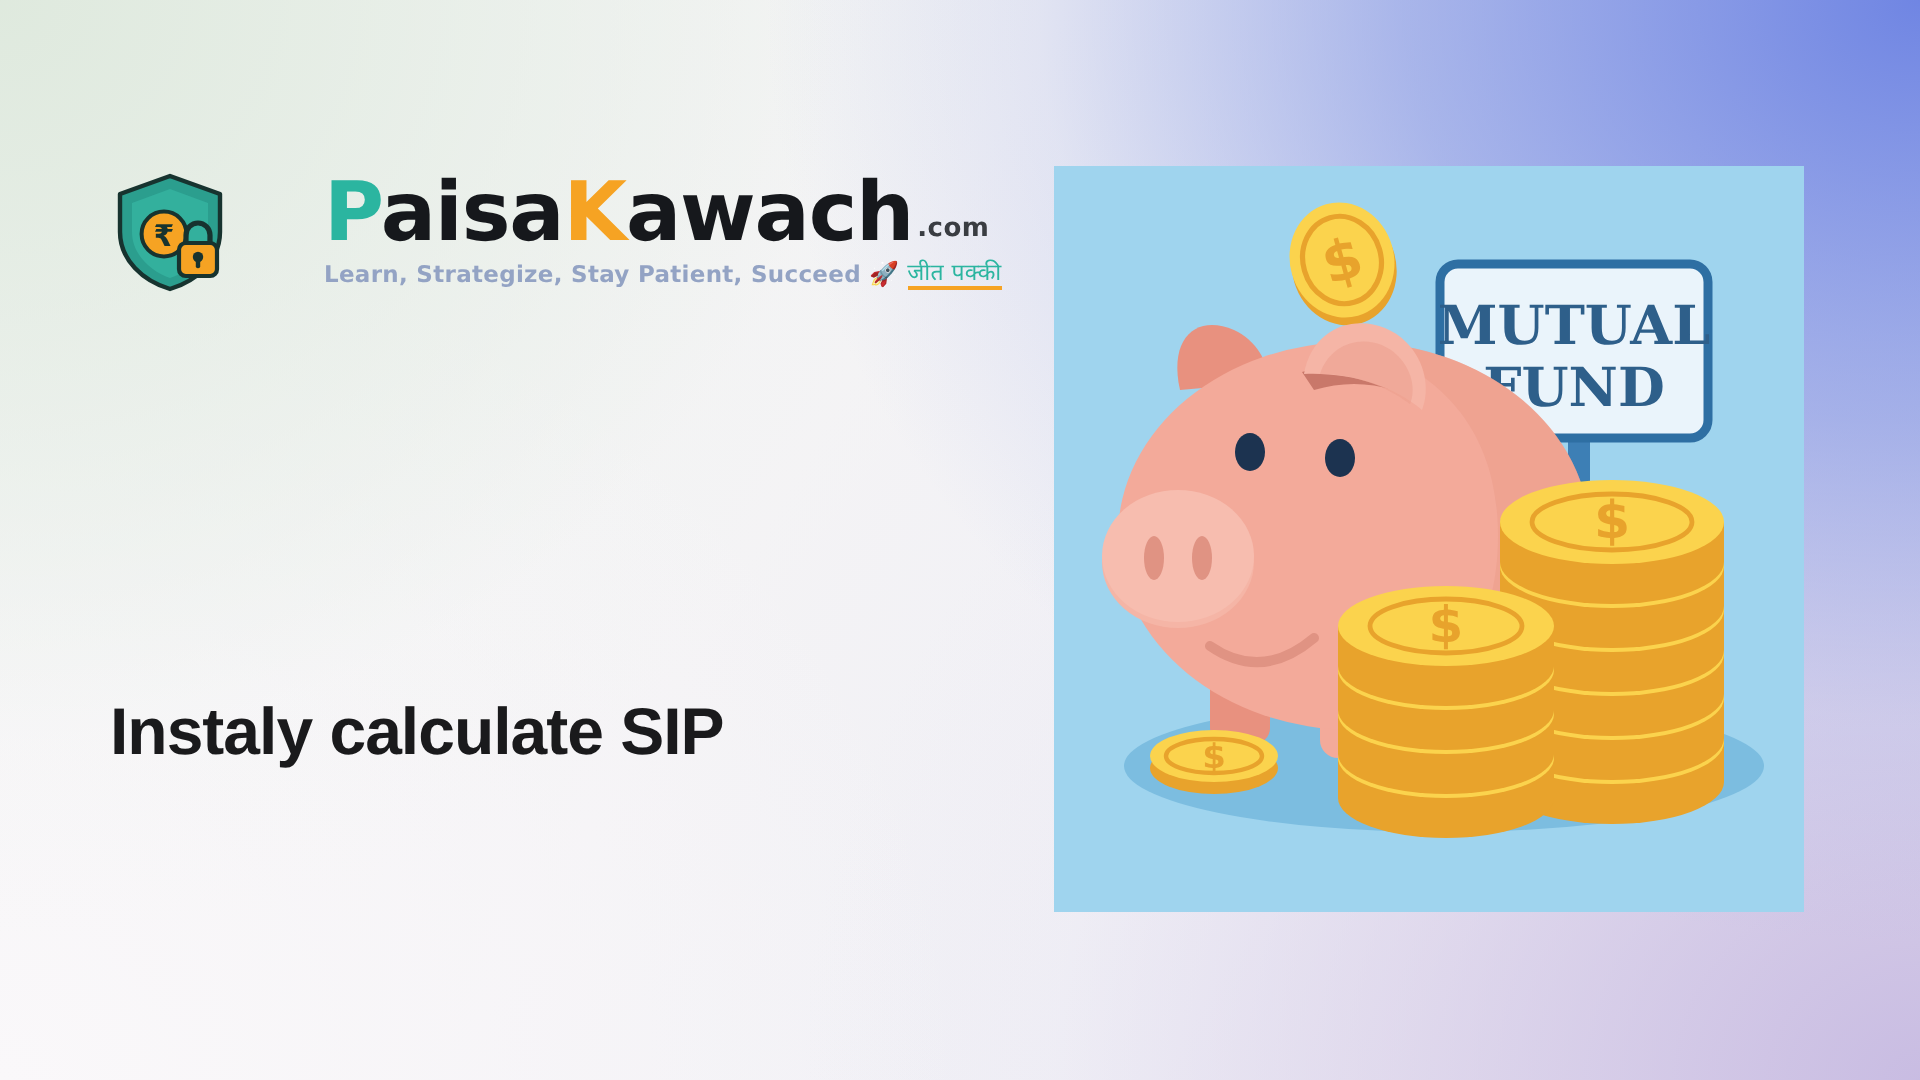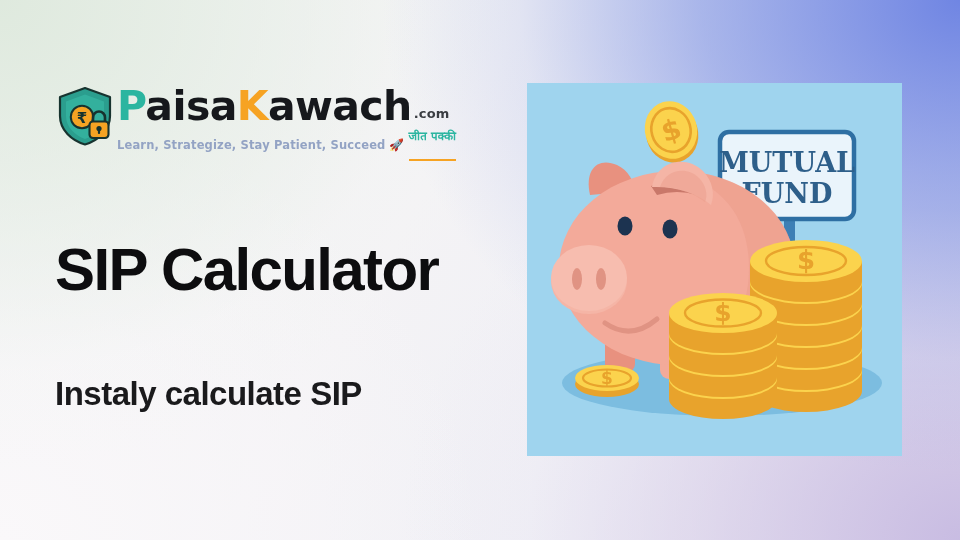--- a/index.html
+++ b/index.html
@@ -44,20 +44,21 @@
   }
   .logo-mark {
     width: 60px; height: 62px;
     flex: 0 0 auto;
     margin-right: 2px;
     margin-top: 1px;
   }
   .logo-text-wrap {
     position: relative;
     padding-top: 2px;
+    margin-left: 45px;
   }
   .wordmark {
     font-size: 41px;
     font-weight: 700;
     letter-spacing: -0.6px;
     line-height: 1;
     white-space: nowrap;
     font-family: "DejaVu Sans", sans-serif;
   }
   .wm-p   { color: #2bb5a0; }
@@ -81,22 +82,22 @@
     display: flex;
     align-items: center;
     gap: 4px;
     font-family: "DejaVu Sans", sans-serif;
     justify-content: flex-end;
   }
   .tag-rocket { font-size: 12px; }
   .tag-hindi {
     color: #2bb5a0;
     border-bottom: 2px solid #f6a323;
-    padding-bottom: 16px;
-    font-weight: 700;
+    padding-bottom: 0px;
+    font-weight: 400;
   }
 
   
   .headline {
     position: absolute;
     left: 55px;
     top: 198px;
     font-size: 60px;
     font-weight: 700;
     color: #0d0d0f;
@@ -111,21 +112,20 @@
     position: absolute;
     left: 55px;
     top: 345px;
     width: 430px;
     font-size: 33px;
     font-weight: 700;
     color: #1a1a1c;
     line-height: 1.28;
     letter-spacing: -0.5px;
     font-family: "Liberation Sans", sans-serif;
-    margin-top: 28px;
   }
 
   
   .illustration {
     position: absolute;
     left: 527px;
     top: 83px;
     width: 375px;
     height: 373px;
     background: #9fd4ee;
@@ -163,21 +163,20 @@
         <span class="wordmark"><span class="wm-p">P</span><span class="wm-dark">aisa</span><span class="wm-k">K</span><span class="wm-dark">awach</span><span class="wm-com">.com</span></span>
 
         <span class="tagline">
           <span>Learn, Strategize, Stay Patient, Succeed</span>
           <span class="tag-rocket">🚀</span>
           <span class="tag-hindi">जीत पक्की</span>
         </span>
       </span>
     </div>
 
-    <h1 class="headline">SIP Calculator</h1>
 
     <div class="subhead">
       <div>Instaly calculate SIP</div>
     </div>
   </div>
 
   <div class="illustration">
     <svg viewBox="0 0 375 373" width="375" height="373" aria-hidden="true">
 
       <rect x="0" y="0" width="375" height="373" fill="#9fd4ee"></rect>

